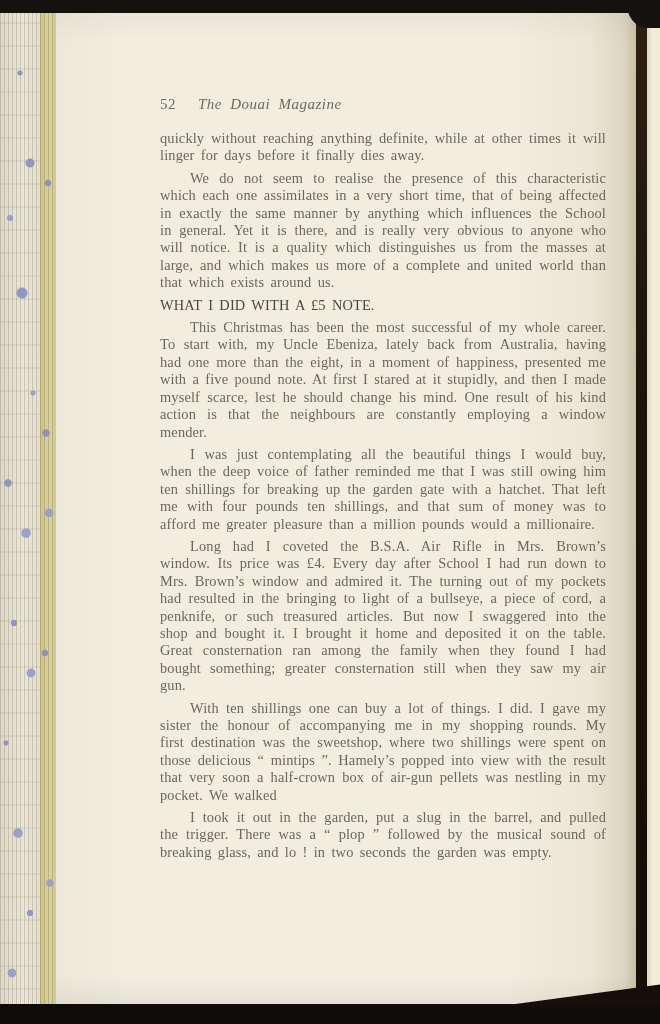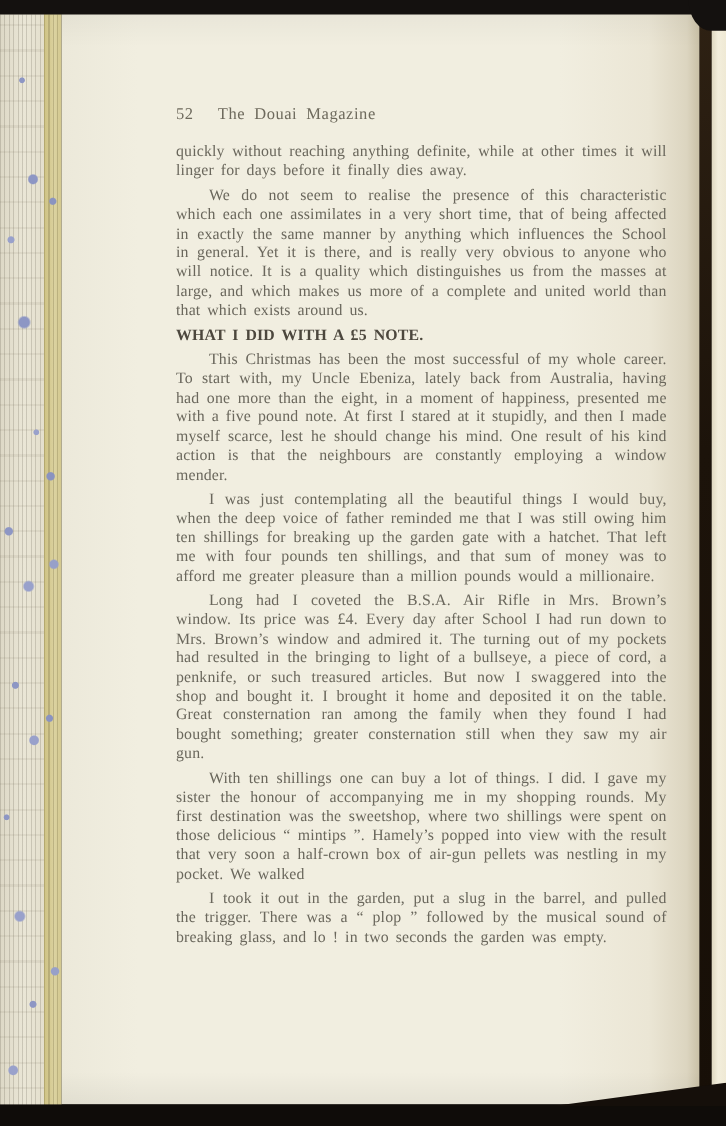--- a/index.html
+++ b/index.html
@@ -69,35 +69,35 @@
     box-sizing:border-box;
     padding:83px 30px 0 104px;
     color:#6a675c;
   }
   .page-header {
     display:flex; align-items:flex-end; gap:22px;
     font-size:15px; color:#6e6a5d; margin-bottom:17px;
     letter-spacing:.5px;
   }
   .page-number { font-weight:400; }
-  .magazine-title { word-spacing:4px; }
+  .magazine-title { font-style:italic; word-spacing:4px; }
   .body-text p {
     margin:0 0 5px 0;
     font-size:14.4px; line-height:17.4px;
     text-align:justify;
     text-indent:30px;
     word-spacing:2.5px; letter-spacing:.15px;
   }
   .body-text p.no-indent { text-indent:0; }
   .signature {
     text-align:right; font-size:14.8px; padding-right:2px;
     margin:2px 0 0 0; word-spacing:3px;
   }
   .article-heading {
-    text-align:center; font-size:15px; font-weight:700;
+    text-align:center; font-size:15px; font-weight:400;
     color:#4c473d; letter-spacing:2.6px; word-spacing:8px;
     margin:26px 0 13px 0; text-indent:0 !important;
   }
 </style>
 </head>
 <body>
 
 <div class="scan">
 
   <div class="edge-stack"></div>

